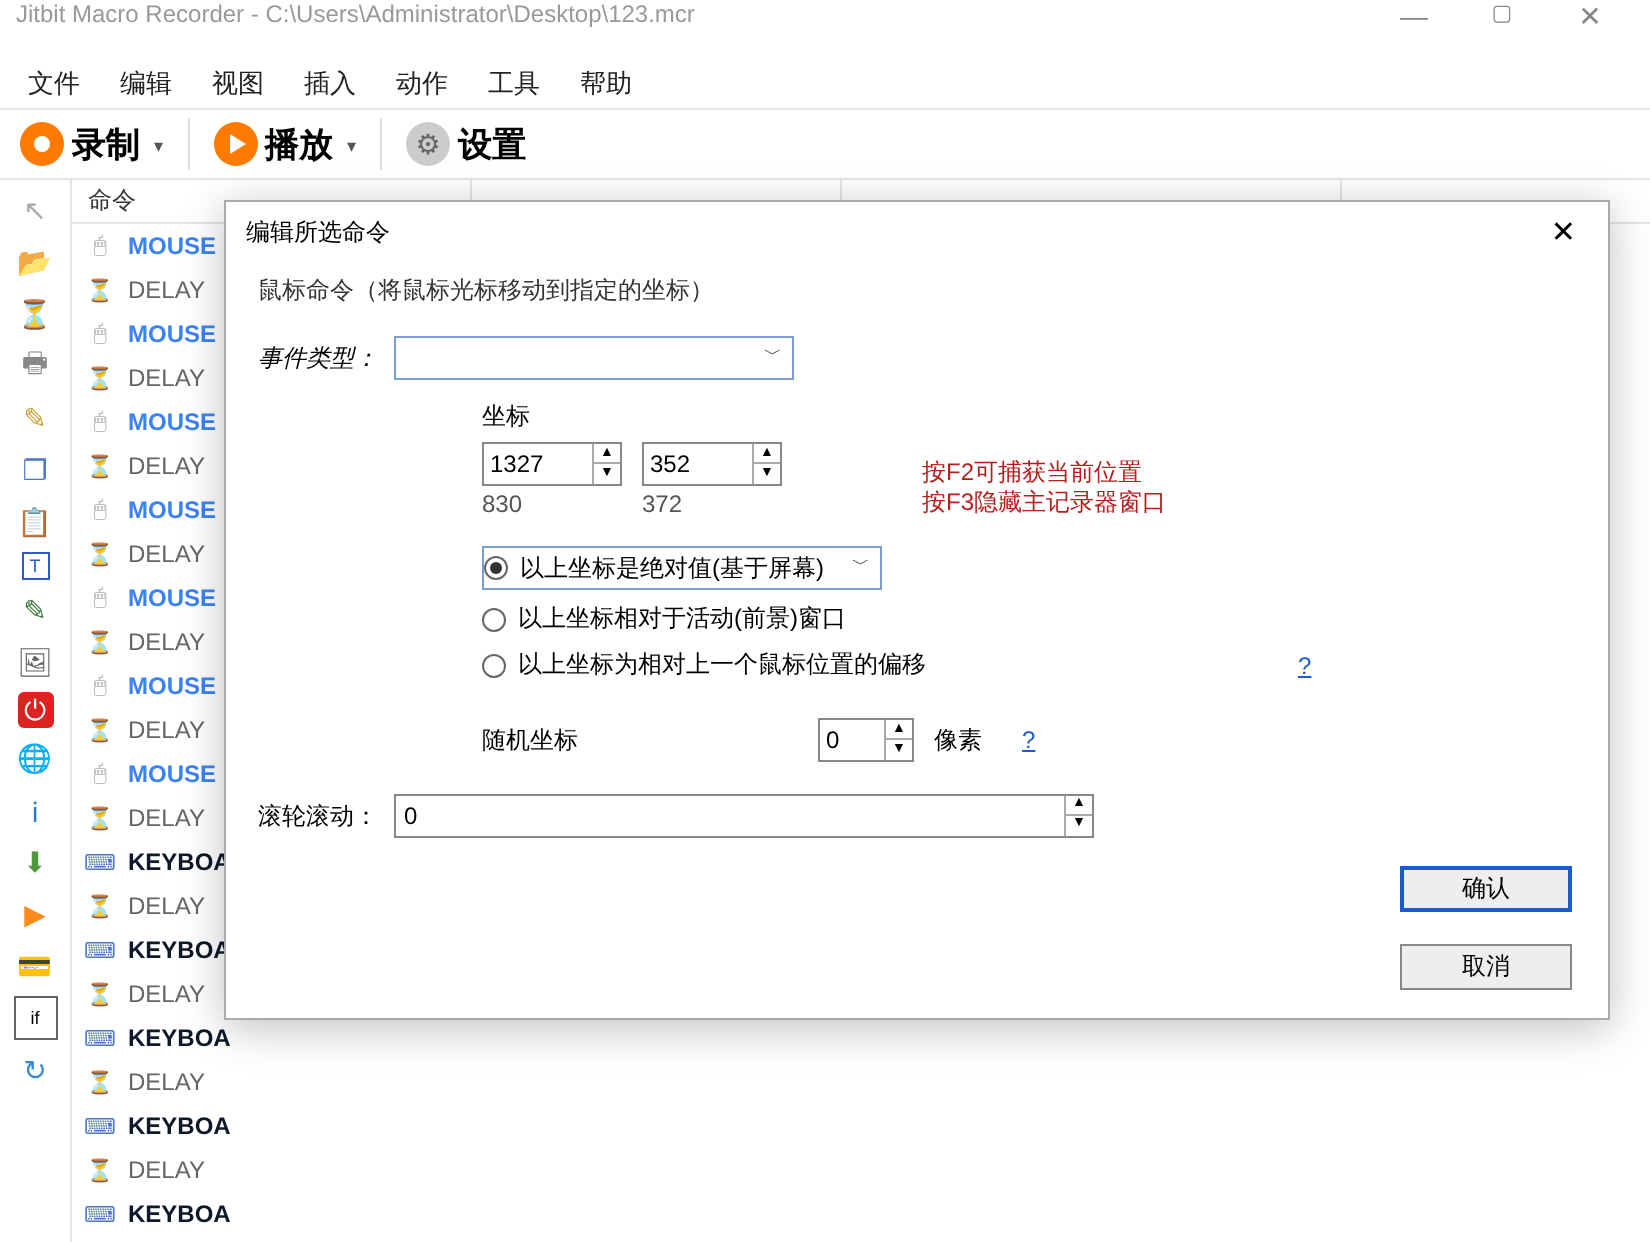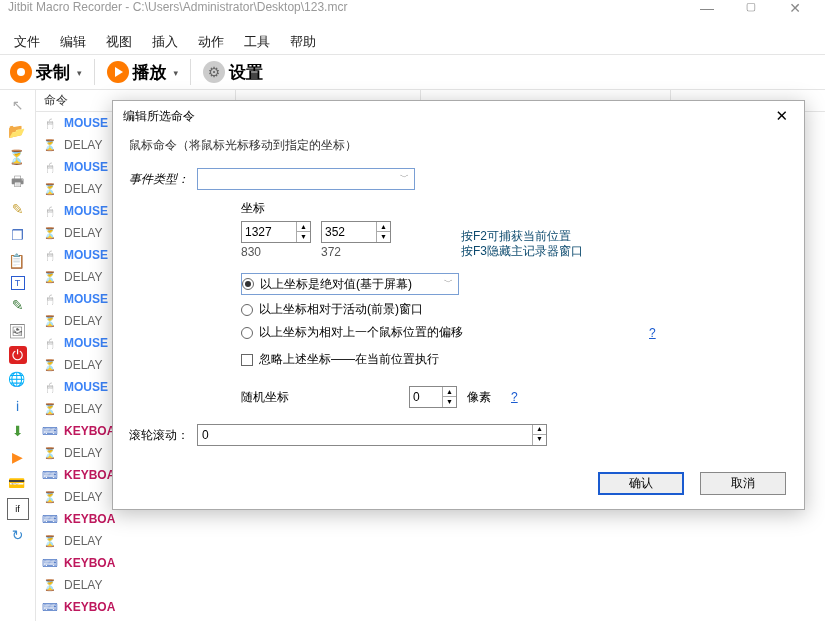--- a/index.html
+++ b/index.html
@@ -34,55 +34,55 @@
 .listhdr{ height:22px; display:flex; align-items:center; border-bottom:1px solid #e5e5e5; }
 .colh{ padding:0 8px; font-size:12px; color:#333; border-right:1px solid #e5e5e5; height:100%; display:flex; align-items:center;}
 .listbody{ overflow:hidden; }
 .row{ height:22px; display:flex; align-items:center;}
 .cell1{ width:200px; display:flex; align-items:center; gap:6px; padding-left:6px;}
 .cell2{ width:185px; color:#1846d1;}
 .cell3{ width:180px; color:#222;}
 .rico{ width:16px; height:14px; display:inline-flex; align-items:center; justify-content:center; font-size:11px;}
 .mouse{ color:#3b82f6; font-weight:700;}
 .delay{ color:#666;}
-.keybd{ color:#be185d; font-weight:700;}
+.keybd{ color:#0f172a; font-weight:700;}
 
 
 .dialog{ position:absolute; left:112px; top:100px; width:693px; height:410px; background:#fff; border:1px solid #aaa; box-shadow:0 4px 20px rgba(0,0,0,.25); z-index:50;}
 .dlg-title{ height:30px; display:flex; align-items:center; padding:0 10px;gap:34px;}
 .dlg-title .t{ flex:1; font-size:12px;}
 .dlg-close{ font-size:15px; padding:0 6px;}
 .dlg-body{ padding:6px 16px 10px;}
 .dlg-desc{ font-size:12px; color:#333; margin-bottom:14px;}
 .fldrow{ display:flex; align-items:center; margin-bottom:10px;}
 .fldlbl{ width:68px; font-size:12px;font-style:italic;}
-.sel{ width:218px; height:22px; border:1px solid #7a9fd4; background:#fff; position:relative;}
+.sel{ width:200px; height:22px; border:1px solid #7a9fd4; background:#fff; position:relative;}
 .sel::after{ content:"﹀"; position:absolute; right:5px; top:2px; font-size:9px; color:#555;}
 .coord-sec{ margin-left:112px; margin-top:6px;}
 .sec-lbl{ font-size:12px; margin-bottom:4px;}
 .spinrow{ display:flex; align-items:flex-end; gap:10px;}
 .spin{ width:70px; height:22px; border:1px solid #888; display:flex; align-items:center;}
 .spin input{ border:none; width:54px; padding:0 3px; font-size:12px; outline:none;}
 .spin .ar{ width:14px; display:flex; flex-direction:column; border-left:1px solid #aaa;}
 .spin .ar span{ height:10px; font-size:7px; text-align:center; line-height:9px; border-bottom:1px solid #aaa;}
 .spin .ar span:last-child{border:none;}
-.hint{ font-size:12px; color:#0c4a6e; line-height:15px;}
+.hint{ font-size:12px; color:#b91c1c; line-height:15px;}
 .sublbl{ font-size:12px; color:#555; margin-top:2px;}
 .radios{ margin-top:14px; display:flex; flex-direction:column; gap:6px;}
 .rad{ display:flex; align-items:center; gap:6px; font-size:12px;}
 .rad .dot{ width:12px; height:12px; border:1px solid #666; border-radius:6px; display:inline-flex; align-items:center; justify-content:center;}
 .rad.sel .dot::after{ content:""; width:6px; height:6px; background:#333; border-radius:3px;}
 .chk{ display:flex; align-items:center; gap:6px; font-size:12px; margin-top:4px;}
 .chk .box{ width:12px; height:12px; border:1px solid #666;}
 .qm{ color:#1a5bd0; text-decoration:underline; margin-left:10px;}
 .randrow{ display:flex; align-items:center; gap:10px; margin-top:18px; margin-left:0;}
 .scrollrow{ display:flex; align-items:center; gap:8px; margin-top:16px;}
 .wide-spin{ width:350px; height:22px; border:1px solid #888; display:flex;}
 .wide-spin input{ border:none; flex:1; padding:0 4px; font-size:12px; outline:none;}
-.dlg-btns{ position:absolute; right:18px; bottom:14px; display:flex; gap:16px;}
+.dlg-btns{ position:absolute; right:18px; bottom:14px; display:flex; gap:16px;flex-direction:column;}
 .btn{ width:86px; height:23px; border:1px solid #888; background:#eee; display:flex; align-items:center; justify-content:center; font-size:12px;}
 .btn.primary{ border:2px solid #1a5bd0; background:#eee;}
 
 .watermark{ position:absolute; left:120px; top:200px; font-size:66px; font-weight:700; color:rgba(120,120,120,.08); z-index:1; pointer-events:none; letter-spacing:2px;}
 </style>
 </head>
 <body>
 
 <div class="titlebar">
   <span class="ttl">Jitbit Macro Recorder - C:\Users\Administrator\Desktop\123.mcr</span>
@@ -388,24 +388,20 @@
           </label>
         <label class="rad">
             <span class="dot"></span>
             <span>以上坐标相对于活动(前景)窗口</span>
           </label>
         <label class="rad">
             <span class="dot"></span>
             <span>以上坐标为相对上一个鼠标位置的偏移</span>
             <span class="qm" style="margin-left:180px">?</span>
           </label>
-        <label class="chk">
-            <span class="box"></span>
-            <span>忽略上述坐标——在当前位置执行</span>
-          </label>
       </div>
 
       <div class="randrow">
         <span>随机坐标</span>
         <div style="flex:0 0 100px"></div>
         <div class="spin" style="width:48px">
           <input style="width: 32px;" value="0">
           <div class="ar">
               <span>▲</span>
               <span>▼</span>

